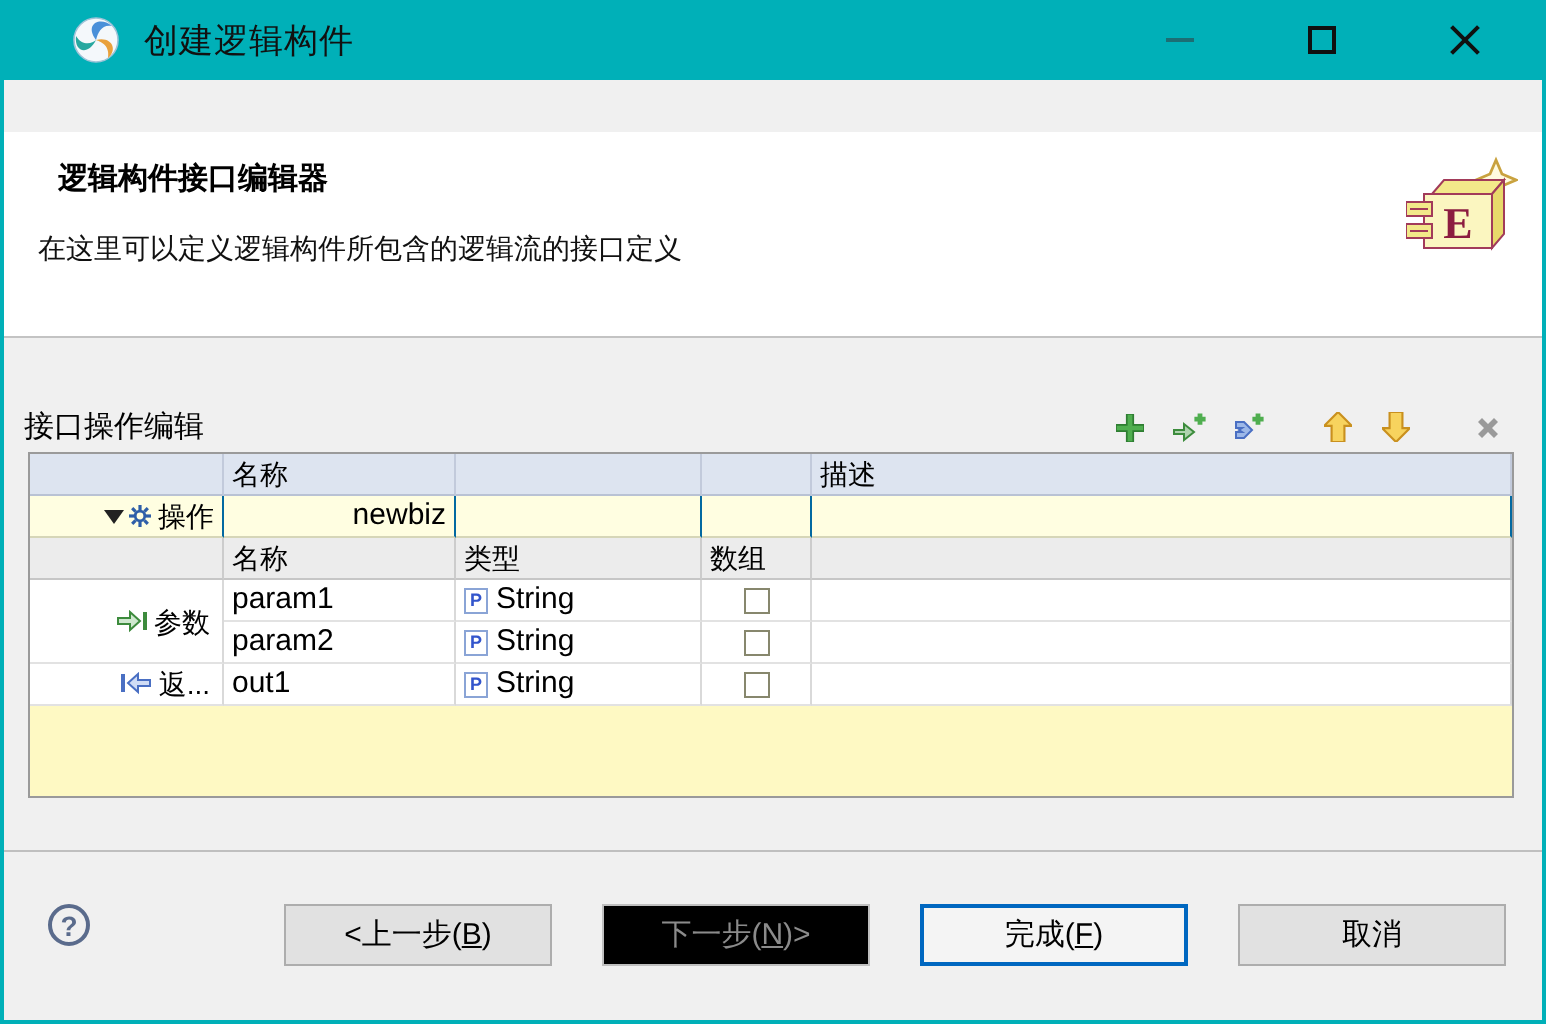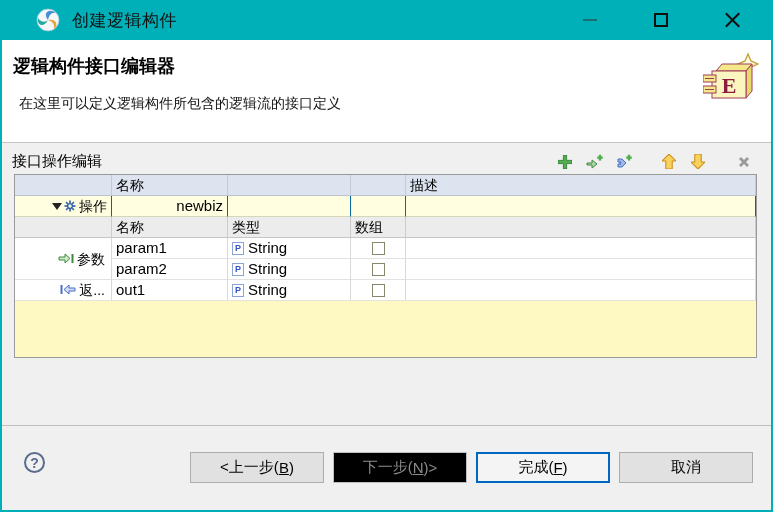--- a/index.html
+++ b/index.html
@@ -1,34 +1,34 @@
 <!DOCTYPE html>
 <html><head>
 <meta charset="utf-8">
 <style>
   * { margin:0; padding:0; box-sizing:border-box; }
   html,body { width:773px; height:512px; font-family:"Liberation Sans","DejaVu Sans",sans-serif; background:#e8e8e8; }
   .dialog { position:relative; width:773px; height:512px; display:flex; flex-direction:column;
             border-left:2px solid #00b0b8; border-right:2px solid #00b0b8; border-bottom:2px solid #00b0b8;
-            background:#f0f0f0; overflow:hidden; }
+            background:#f0f0f0; overflow:hidden;gap:26px; }
   
   .titlebar { height:40px; background:#00b0b8; display:flex; align-items:center; flex-shrink:0; }
   .app-icon { width:24px; height:24px; margin-left:34px; margin-right:12px; }
   .title { font-size:17px; color:#111; letter-spacing:0.5px; }
   .win-controls { margin-left:auto; display:flex; align-items:center; gap:41px; margin-right:24px; }
   .win-btn { width:30px; height:30px; display:flex; align-items:center; justify-content:center; cursor:default; }
   .glyph-min { width:14px; height:0; border-top:2px solid #1c6e74; }
   .glyph-max { width:14px; height:14px; border:2px solid #101010; }
   .glyph-close { position:relative; width:16px; height:16px; }
   .glyph-close:before,.glyph-close:after { content:""; position:absolute; left:-1px; top:7px; width:19px; height:2px; background:#101010; }
   .glyph-close:before { transform:rotate(45deg); }
   .glyph-close:after { transform:rotate(-45deg); }
   
   .wiz-header { height:103px; background:#ffffff; border-bottom:1px solid #c3c3c3; position:relative; flex-shrink:0; }
-  .wiz-title { font-size:18px; font-weight:bold; color:#000; padding:14px 0 0 11px; }
+  .wiz-title { font-size:15px; font-weight:bold; color:#000; padding:14px 0 0 27px; }
   .wiz-subtitle { font-size:14px; color:#111; padding:17px 0 0 17px; }
   .wiz-icon { position:absolute; right:12px; top:12px; width:56px; height:56px; }
   
   .body { flex:1; background:#f0f0f0; display:flex; flex-direction:column; min-height:0; }
   .section-row { display:flex; align-items:center; padding:9px 16px 3px 10px; }
   .section-label { font-size:15px; color:#000; }
   .toolbar { margin-left:auto; display:flex; align-items:center; }
   .tbtn { width:22px; height:18px; display:flex; align-items:center; justify-content:center; }
   .tspace-s { width:7px; } .tspace-l { width:24px; }
   
@@ -46,21 +46,21 @@
   .picon { width:12px; height:13px; border:1px solid #8aa4d6; background:#fff; color:#3355cc;
            font-size:9px; font-weight:bold; line-height:11px; text-align:center; margin-right:4px; flex-shrink:0; }
   .checkbox { width:13px; height:13px; border:1px solid #87876d; background:#fff; margin:0 auto; }
   .arr-cell { justify-content:center; }
   
   .footer { height:85px; border-top:1px solid #bfbfbf; background:#f0f0f0; display:flex; align-items:flex-start; padding-top:26px; flex-shrink:0; }
   .help { width:21px; height:21px; margin-left:22px; border:2px solid #5a6b8c; border-radius:50%;
           color:#5a6b8c; font-size:14px; font-weight:bold; display:flex; align-items:center; justify-content:center; }
   .btn-group { margin-left:auto; display:flex; gap:9px; margin-right:18px; }
   .btn { width:134px; height:31px; font-size:15px; color:#000; background:#e1e1e1; border:1px solid #adadad;
-         font-family:inherit; display:flex; align-items:center; justify-content:center; }
+         font-family:inherit; display:flex; align-items:center; justify-content:center;margin-left:16px; }
   .btn.disabled { background:#000000; border-color:#bfbfbf; color:#8b8b8b; }
   .btn.default { background:#f4f4f4; border:2px solid #0067c0; }
   .u { text-decoration:underline; }
 </style>
 </head>
 <body>
 
 <div class="dialog">
 
   <div class="titlebar">

